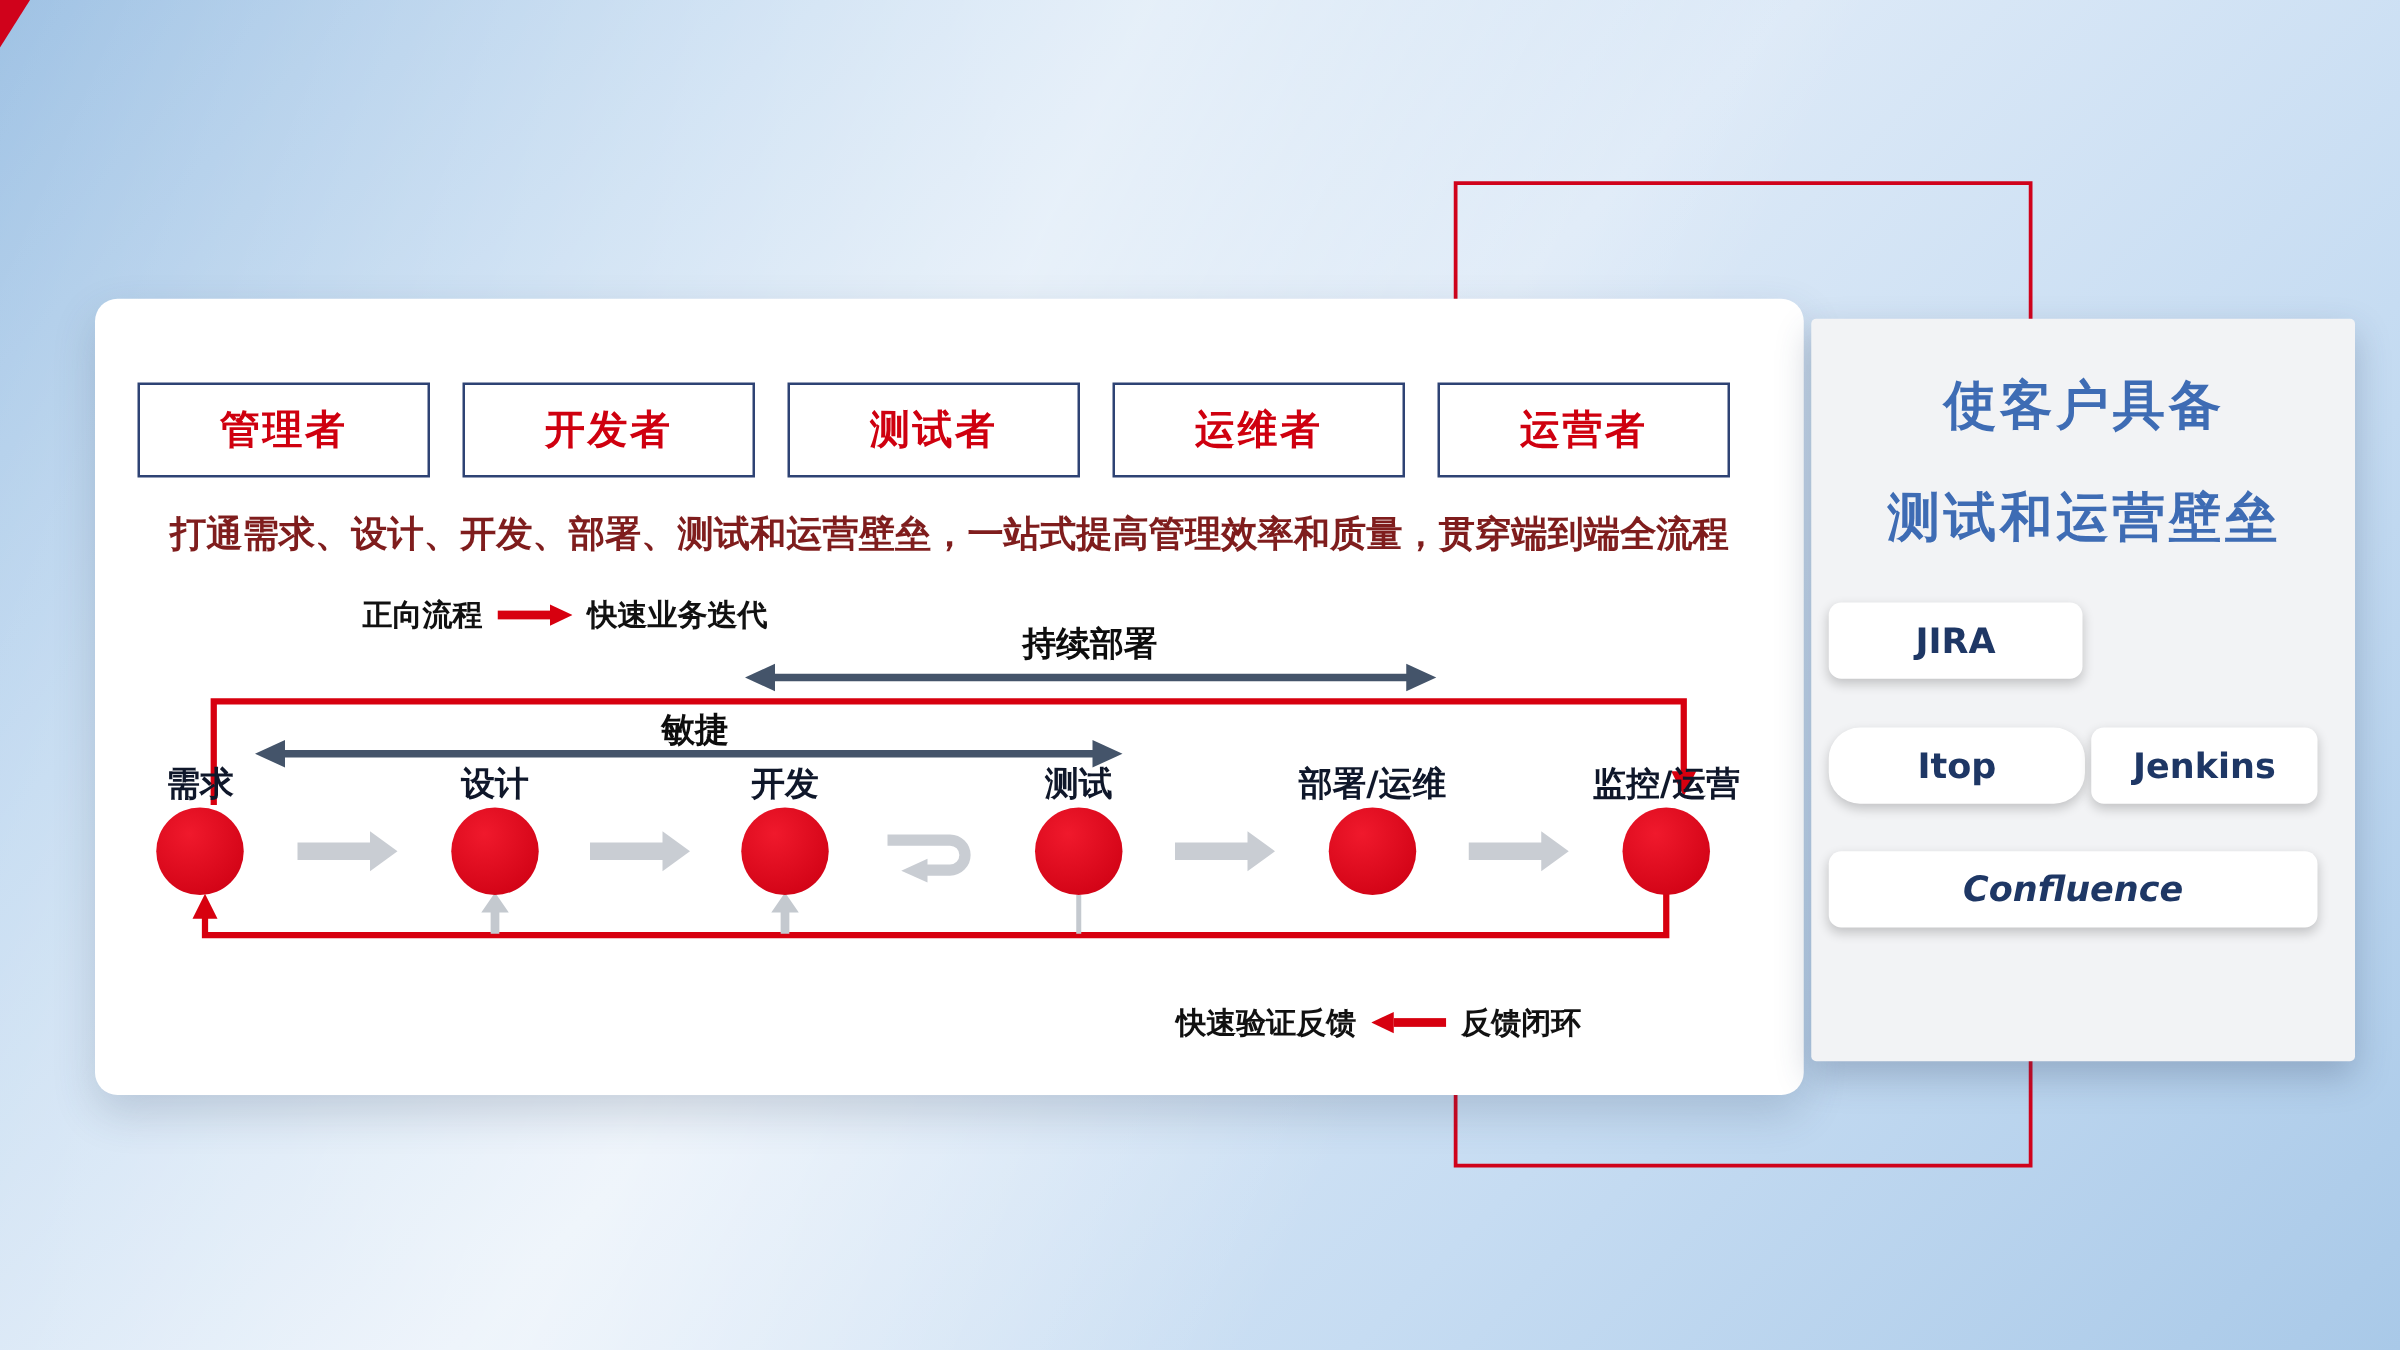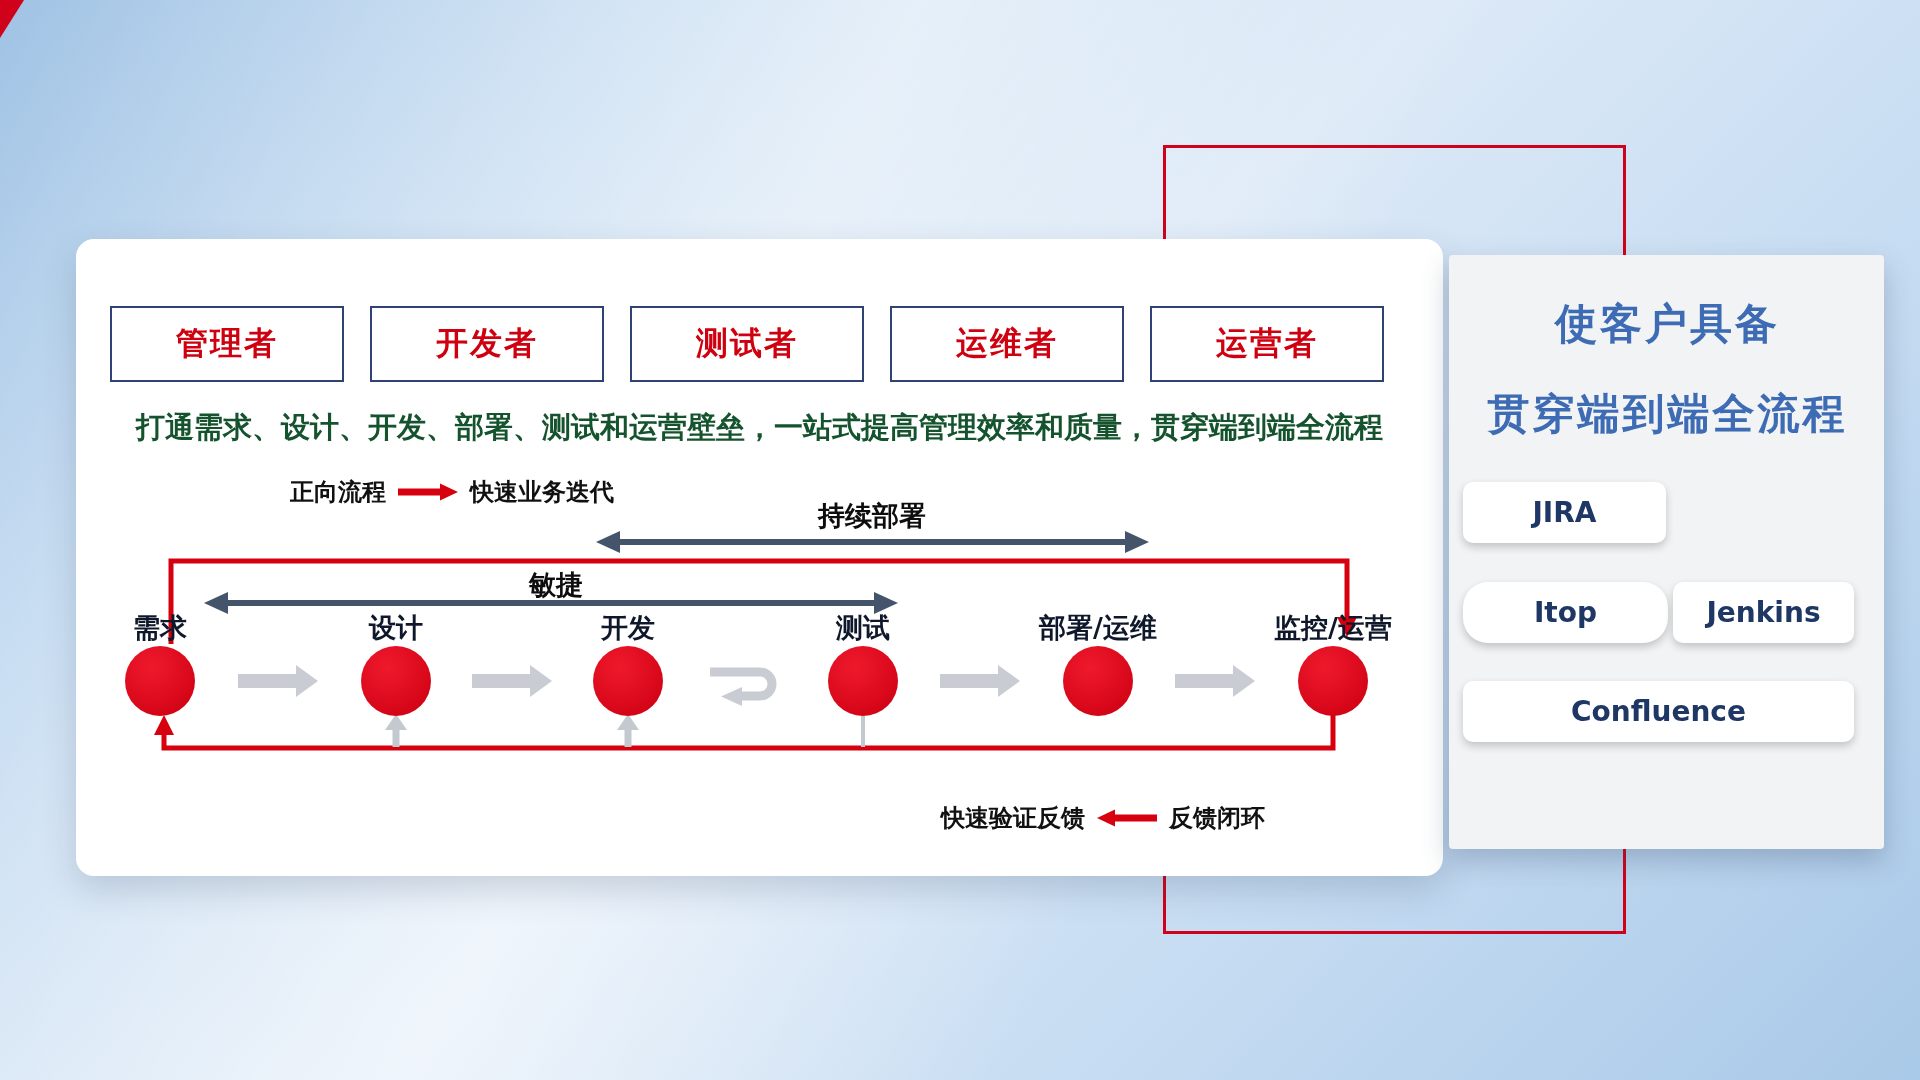--- a/index.html
+++ b/index.html
@@ -31,21 +31,21 @@
     position:absolute; top:67px; width:234px; height:76px;
     border:2px solid #2e4374; background:#fff;
     display:flex; align-items:center; justify-content:center;
   }
   .role-box span {
     color:#cf000f; font-size:32px; font-weight:bold; letter-spacing:2px;
   }
   .desc {
     position:absolute; top:166px; left:40px; width:1287px; height:44px;
     line-height:44px; text-align:center;
-    font-size:29px; font-weight:bold; color:#14532d;
+    font-size:29px; font-weight:bold; color:#7f1d1d;
   }
   .legend { position:absolute; display:flex; align-items:center; gap:12px; height:30px;text-align:right; }
   .legend-forward { left:214px; top:238px; }
   .legend-feedback { left:865px; top:564px; }
   .legend .lg-text { font-size:24px; font-weight:bold; color:#111; white-space:nowrap; }
   .diagram { position:absolute; left:0; top:0; }
   .flow-label {
     position:absolute; height:32px; line-height:32px; text-align:center;
     font-size:27px; font-weight:bold; color:#0d0d0d;
   }
@@ -185,21 +185,21 @@
         <polygon points="18,0.5 18,17.5 0,9" fill="#d7000f"></polygon>
         <rect x="18" y="5.5" width="42" height="7" fill="#d7000f"></rect>
       </svg>
       <span class="lg-text">反馈闭环</span>
     </div>
 
   </div>
 
   <div class="panel">
     <div class="panel-title-line panel-title-1">使客户具备</div>
-    <div class="panel-title-line panel-title-2">贯穿端到端全流程</div>
+    <div class="panel-title-line panel-title-2">测试和运营壁垒</div>
 
     <div class="tool-btn" style="left:14px;  top:227px; width:203px;">JIRA</div>
     <div class="tool-btn" style="left:14px;  top:327px; width:205px;border-radius:25px;">Itop</div>
     <div class="tool-btn" style="left:224px; top:327px; width:181px;">Jenkins</div>
-    <div class="tool-btn" style="left:14px;  top:426px; width:391px;">Confluence</div>
+    <div class="tool-btn" style="left:14px;  top:426px; width:391px;font-style:italic;">Confluence</div>
   </div>
 
 </div>
 
 </body></html>

